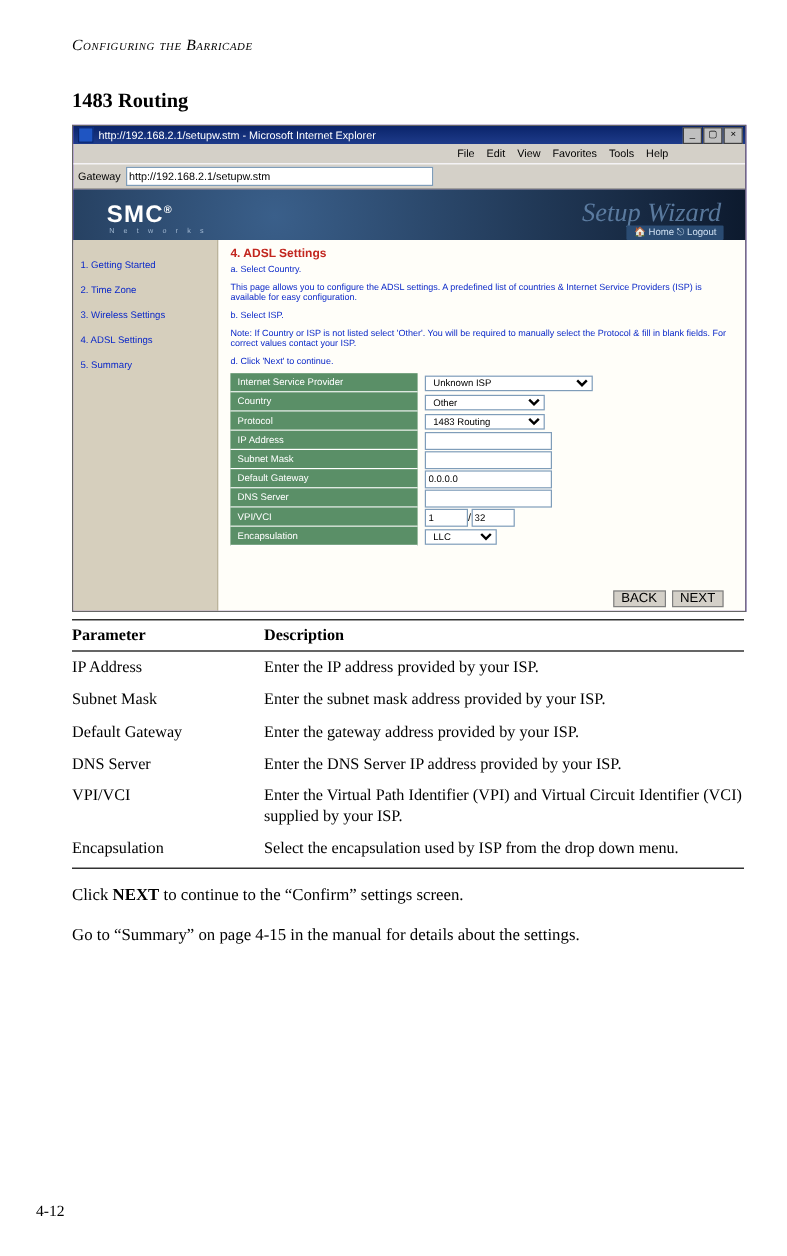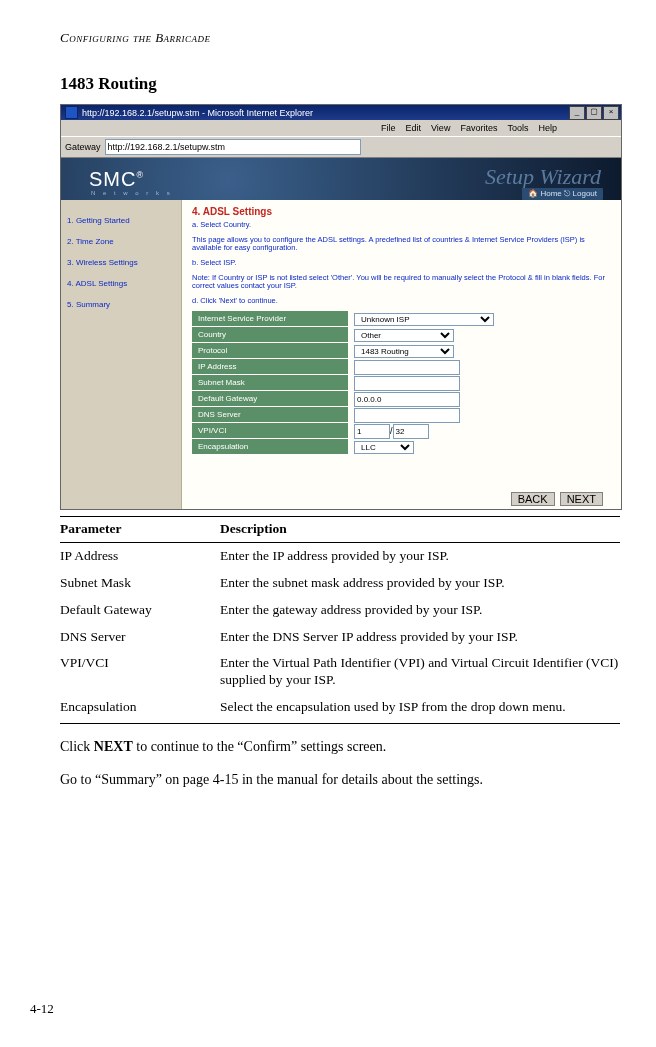--- a/index.html
+++ b/index.html
@@ -68,21 +68,21 @@
   }
   .addressbar .label{ font-size:9px; margin-right:4px;}
   .addressbar .addr-input{
     flex:0 0 250px; height:14px; background:#fff; border:1px solid #7f9db9; font-size:9px; padding:0 2px; display:flex; align-items:center;
   }
   
   .smc-header {
     height:44px; background: radial-gradient(circle at 30% 50%, #3a5f8a, #0d1a2e);
     position:relative; color:#fff;
   }
-  .smc-logo { position:absolute; left:28px; top:10px; font-weight:normal; font-size:20px; font-family: Arial, sans-serif; letter-spacing:1px;}
+  .smc-logo { position:absolute; left:28px; top:10px; font-weight:bold; font-size:20px; font-family: Arial, sans-serif; letter-spacing:1px;}
   .smc-logo sup{font-size:9px;}
   .smc-sub { position:absolute; left:30px; top:32px; font-size:6px; letter-spacing:3px; color:#9fb6d0;}
   .setup-wiz { position:absolute; right:20px; top:6px; font-size:22px; color:#6b8eb5; font-family: Georgia, serif; font-style:italic; opacity:0.8;}
   .home-logout { position:absolute; right:18px; bottom:2px; font-size:8px; color:#cfe0f2; background:#2a4b72; padding:1px 6px; border-radius:1px;}
   
   .wiz-body {
     position:absolute; top:95px; left:0; right:0; bottom:0; background:#d6cfbd; display:flex;
   }
   .sidebar {
     width:108px; background:#d6cfbd; padding:4px 6px; border-right:1px solid #b5ad95;

